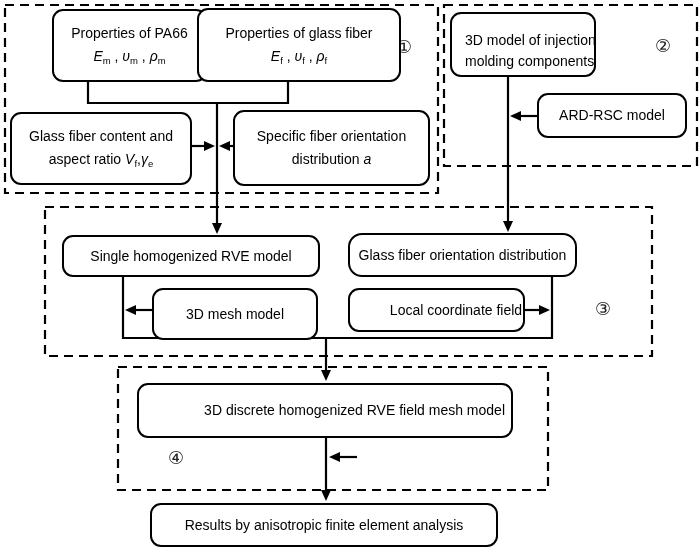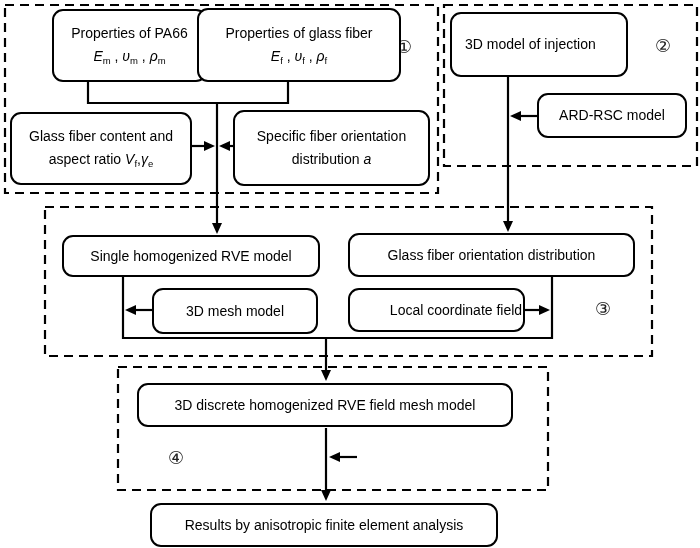--- a/index.html
+++ b/index.html
@@ -82,45 +82,46 @@
   <div class="box" style="left:233px;top:110px;width:197px;height:76px;">
     <span class="ln">Specific fiber orientation</span>
     <span class="ln"><span>distribution </span><i>a</i></span>
   </div>
 
   <div class="box" style="left:10px;top:112px;width:182px;height:73px;">
     <span class="ln">Glass fiber content and</span>
     <span class="ln"><span>aspect ratio </span><i>V</i><sub>f</sub><span>,</span><i>γ</i><sub>e</sub></span>
   </div>
 
-  <div class="box left-align" style="left:450px;top:12px;width:178px;height:65px;line-height:1.55;">
+  <div class="box left-align" style="left:450px;top:12px;width:146px;height:65px;line-height:1.55;justify-content:flex-end;">
     <span class="ln">3D model of injection</span>
+    <span class="ln">molding components</span>
   </div>
 
   <div class="box" style="left:62px;top:235px;width:258px;height:42px;">
     <span class="ln">Single homogenized RVE model</span>
   </div>
 
   <div class="box" style="left:537px;top:93px;width:150px;height:45px;">
     <span class="ln">ARD-RSC model</span>
   </div>
 
-  <div class="box" style="left:348px;top:233px;width:287px;height:44px;">
+  <div class="box" style="left:348px;top:233px;width:229px;height:44px;border-radius:14px;">
     <span class="ln">Glass fiber orientation distribution</span>
   </div>
 
-  <div class="box" style="left:152px;top:288px;width:166px;height:46px;">
+  <div class="box" style="left:152px;top:288px;width:166px;height:52px;">
     <span class="ln">3D mesh model</span>
   </div>
 
   <div class="box" style="left:348px;top:288px;width:177px;height:44px;padding-left:45px;">
     <span class="ln">Local coordinate field</span>
   </div>
 
-  <div class="box" style="left:137px;top:383px;width:376px;height:44px;">
+  <div class="box" style="left:137px;top:383px;width:376px;height:55px;align-items:flex-end;">
     <span class="ln">3D discrete homogenized RVE field mesh model</span>
   </div>
 
 
   <div class="box" style="left:150px;top:503px;width:348px;height:44px;">
     <span class="ln">Results by anisotropic finite element analysis</span>
   </div>
 
 </div>
 

